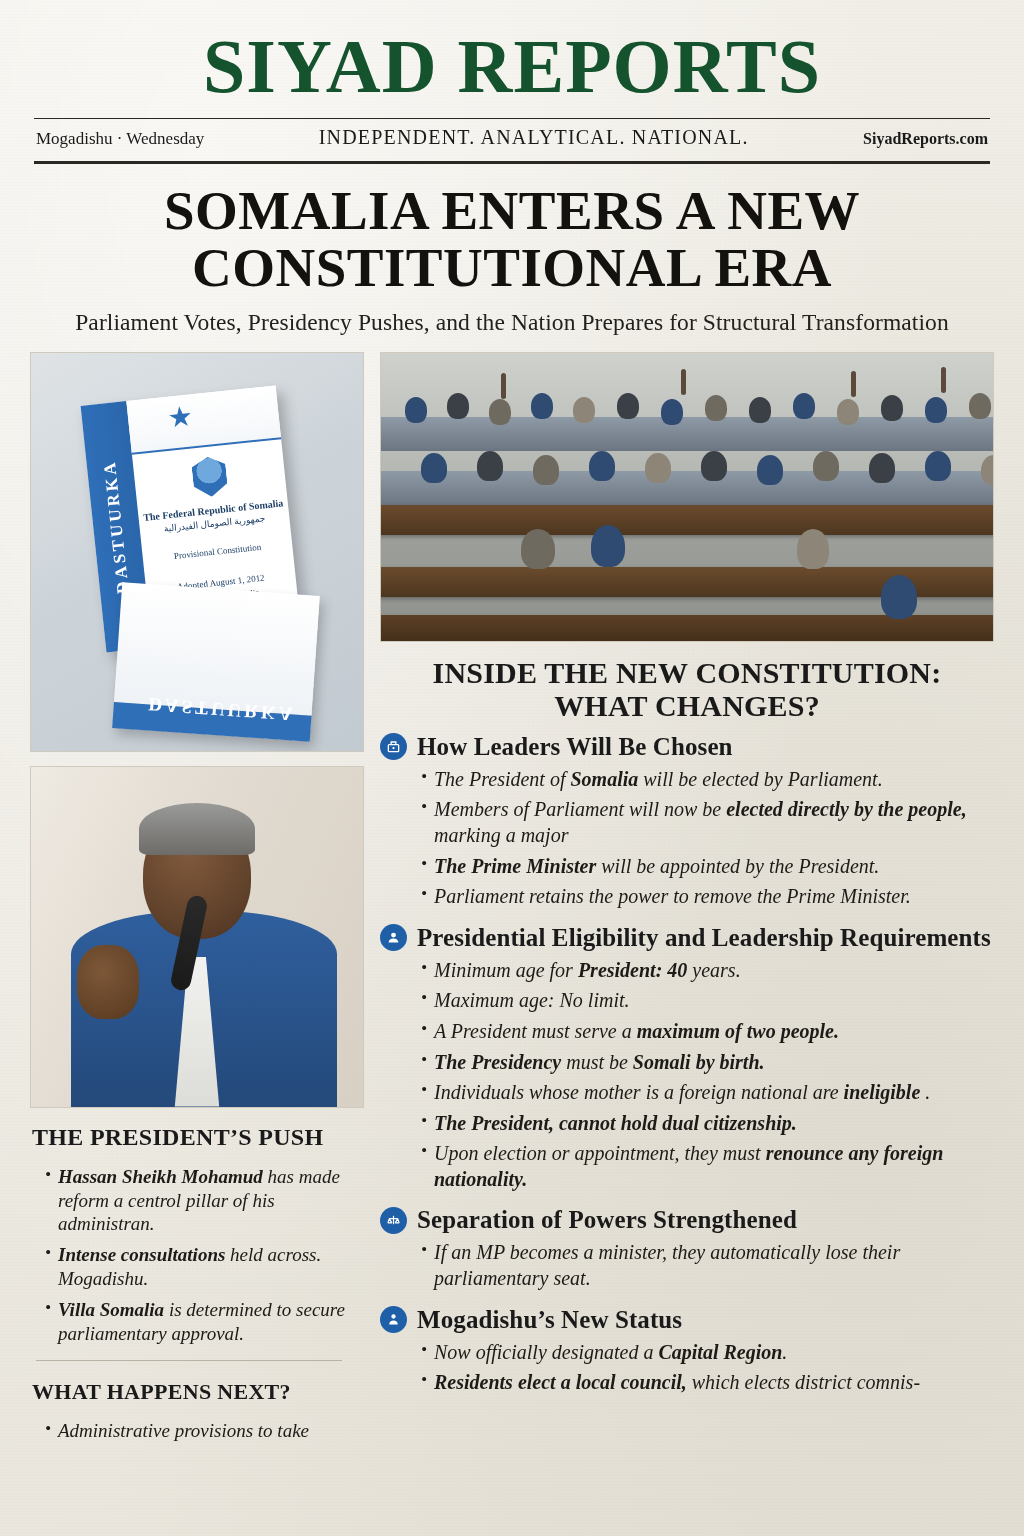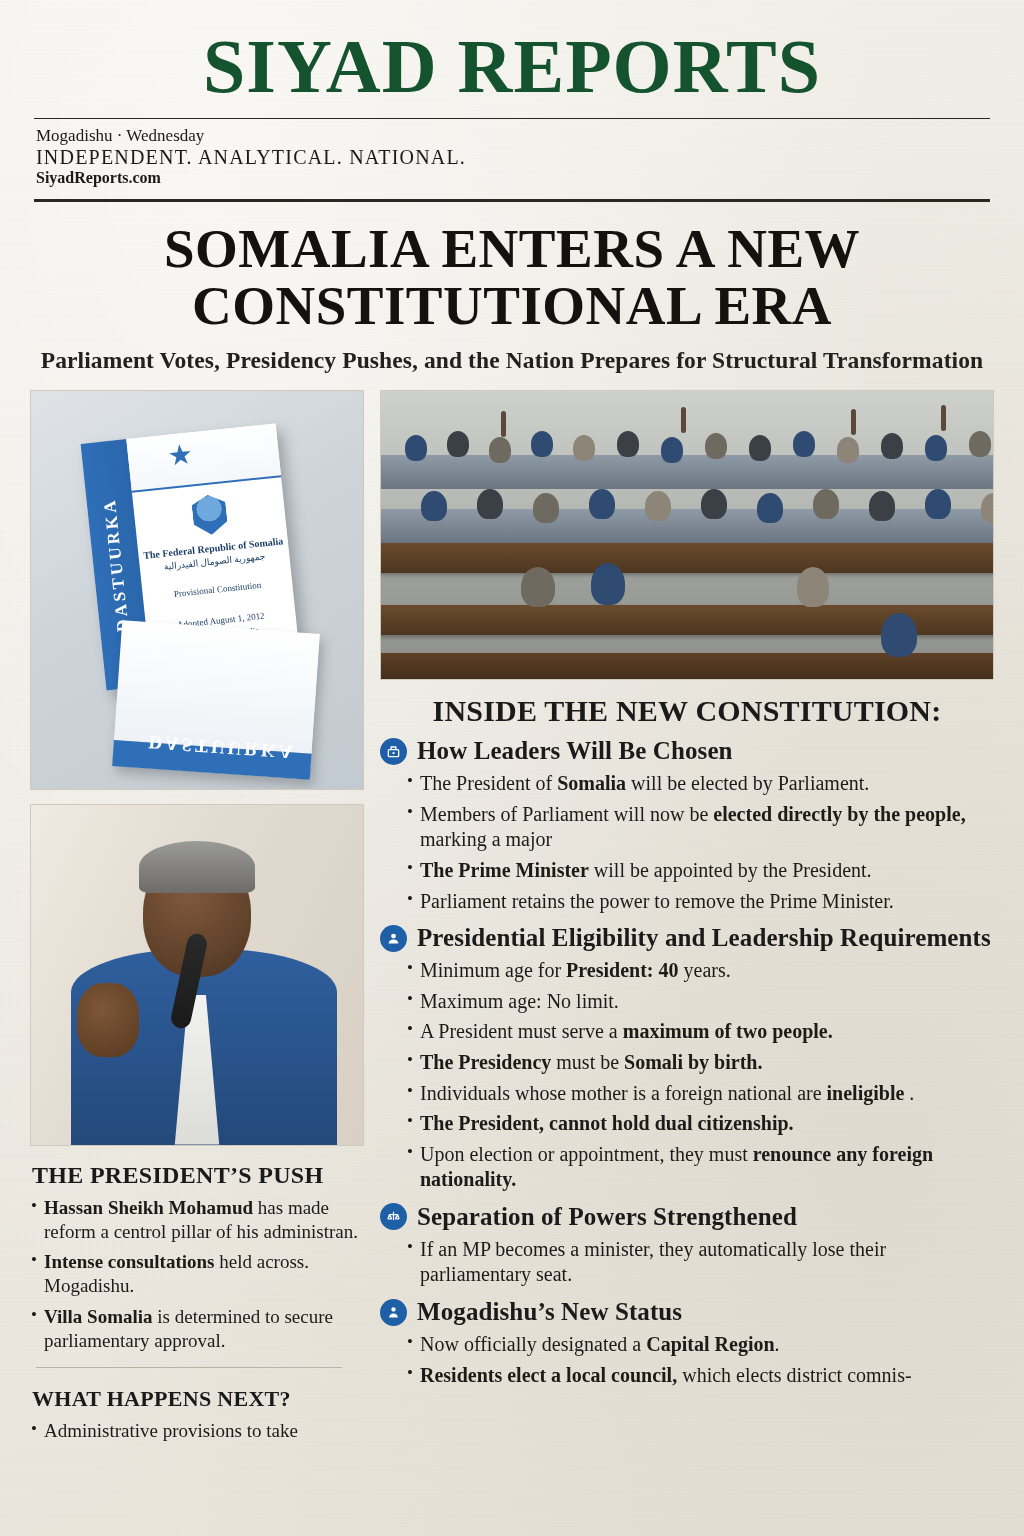--- a/index.html
+++ b/index.html
@@ -58,21 +58,20 @@
   .rule-thick {
     border-top: 3px solid #2b2722;
     margin: 6px 4px 0 4px;
   }
   .masthead-meta {
     display: flex;
     align-items: baseline;
     justify-content: space-between;
     padding: 7px 6px 6px 6px;
     font-size: 17px;
-    flex-direction: column;
   }
   .masthead-meta .left { font-weight: 400; }
   .masthead-meta .center {
     font-size: 20px;
     letter-spacing: 1.2px;
     font-variant: small-caps;
     font-weight: 500;
     text-align: center;
   }
   .masthead-meta .right { font-weight: 700; font-size: 16px; }
@@ -86,21 +85,20 @@
     letter-spacing: .5px;
     margin: 18px 20px 0 20px;
     color: #14120f;
   }
   .subhead {
     text-align: center;
     font-size: 23.5px;
     margin: 12px 6px 0 6px;
     color: #23211d;
     letter-spacing: .1px;
-    font-weight: bold;
   }
 
   
   .content {
     display: flex;
     gap: 16px;
     margin-top: 16px;
   }
   .col-left { width: 334px; flex: none; }
   .col-right { flex: 1; }
@@ -282,22 +280,23 @@
   
   .lead-title {
     font-size: 24px;
     font-weight: 700;
     letter-spacing: .3px;
     margin: 16px 0 7px 2px;
   }
   .lead-title.small { font-size: 22px; margin-top: 18px; }
   ul.bullets {
     list-style: none;
-    margin: 0;
+    margin: 14px;
     padding: 0;
+    font-style: italic;
   }
   ul.bullets li {
     position: relative;
     padding-left: 14px;
     font-size: 19px;
     line-height: 1.26;
     margin-bottom: 7px;
     color: #1d1b17;
   }
   ul.bullets li:before {
@@ -467,20 +466,21 @@
         <div class="dot-person b" style="left:544px; top:98px; width:26px; height:30px;"></div>
         <div class="dot-person d" style="left:600px; top:102px; width:26px; height:30px;"></div>
         <div class="dot-person c" style="left:140px; top:176px; width:34px; height:40px;"></div>
         <div class="dot-person b" style="left:210px; top:172px; width:34px; height:42px;"></div>
         <div class="dot-person d" style="left:416px; top:176px; width:32px; height:40px;"></div>
         <div class="dot-person b" style="left:500px; top:222px; width:36px; height:44px;"></div>
       </div>
 
       <div class="section-title">
         <div>INSIDE THE NEW CONSTITUTION:</div>
+        <div>WHAT CHANGES?</div>
       </div>
 
       <div class="topic">
         <div class="topic-head">
           <span class="topic-icon">
             <svg width="15" height="15" viewBox="0 0 16 16" fill="none" stroke="#fff" stroke-width="1.4">
               <rect x="2.5" y="6" width="11" height="7.5" rx="1"></rect>
               <path d="M5.5 6V3.2h5V6"></path>
                 <circle cx="8" cy="9.6" r="1.2" fill="#fff" stroke="none"></circle>
             </svg>

